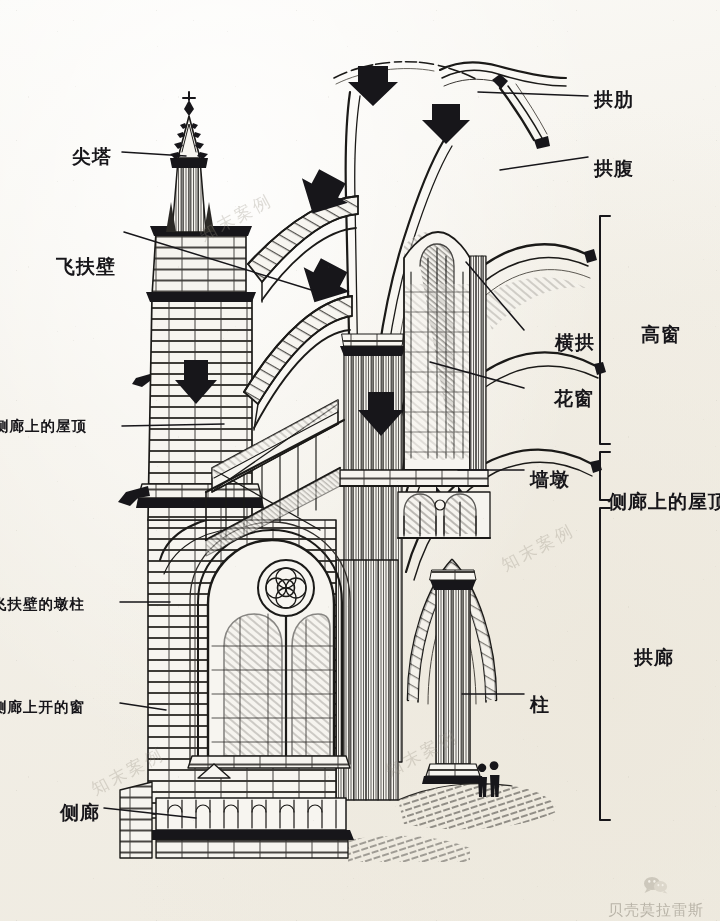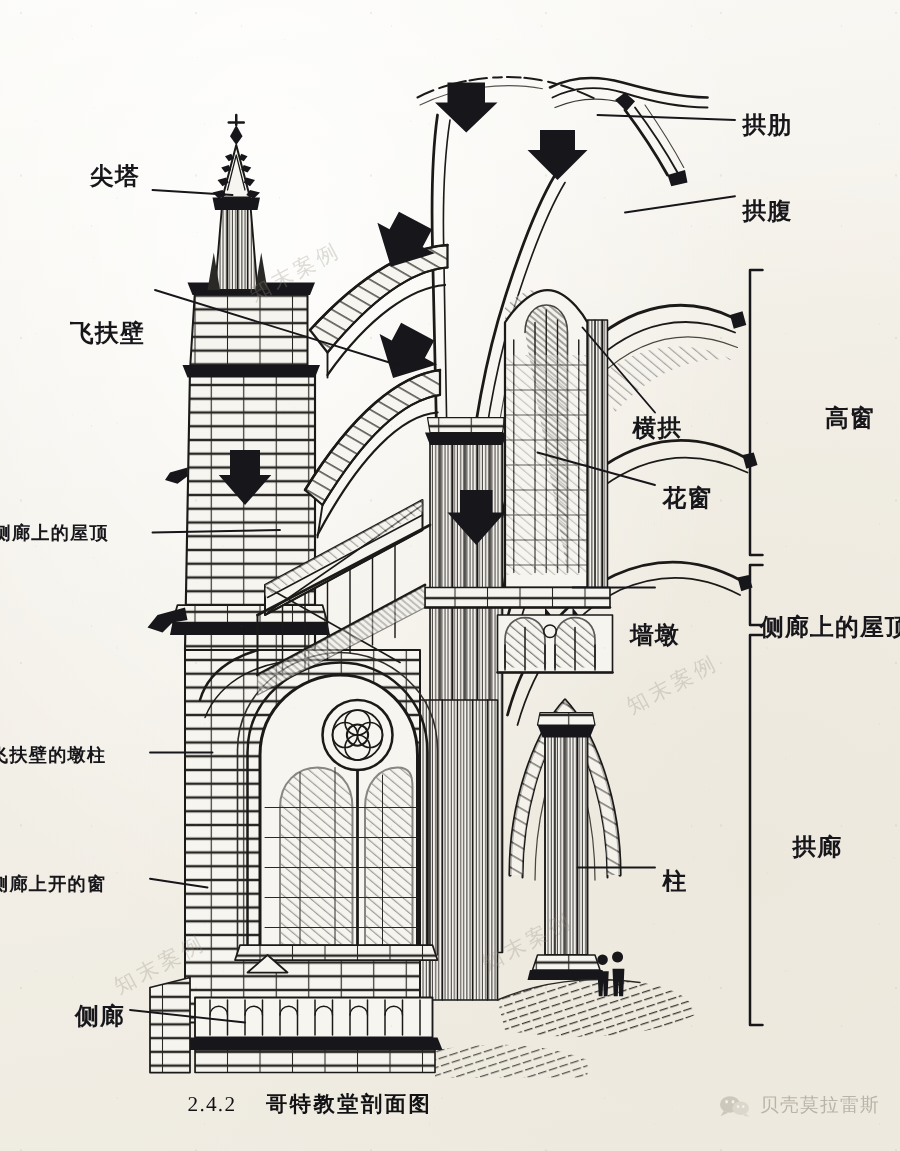--- a/index.html
+++ b/index.html
@@ -43,21 +43,21 @@
     position:absolute;left:150px;top:872px;
     font-family:"DejaVu Sans","Liberation Sans",sans-serif;
     font-size:17px;color:#121114;letter-spacing:2px;font-weight:700;
   }
   .caption .num{font-family:"Liberation Serif",serif;letter-spacing:1px;font-weight:400;}
   .wm{
     position:absolute;right:16px;top:874px;
     display:flex;align-items:center;gap:7px;
     color:#b9b4a8;
     font-family:"DejaVu Sans","Liberation Sans",sans-serif;
-    font-size:15px;letter-spacing:1px;
+    font-size:15px;letter-spacing:1px;flex-direction:column;
   }
   .wm svg{display:block;}
   .ghost{
     position:absolute;color:rgba(150,143,128,.30);
     font-family:"DejaVu Sans","Liberation Sans",sans-serif;
     font-size:17px;letter-spacing:3px;
     transform:rotate(-28deg);pointer-events:none;user-select:none;
   }
 </style>
 </head>
@@ -416,41 +416,37 @@
   <div id="grain"></div>
 
   <div id="ghosts">
       <div class="ghost" style="left: 196px; top: 206px;">知末案例</div>
       <div class="ghost" style="left: 498px; top: 536px;">知末案例</div>
       <div class="ghost" style="left: 382px; top: 742px;">知末案例</div>
       <div class="ghost" style="left: 88px; top: 760px;">知末案例</div>
     </div>
 
   <div id="labels">
-      <div class="lbl" style="left: 72px; top: 128px;">尖塔</div>
+      <div class="lbl" style="left: 72px; top: 144px;">尖塔</div>
       <div class="lbl" style="left: 56px; top: 214px; margin-top: 40px;">飞扶壁</div>
       <div class="lbl small" style="left: -6px; top: 417px;">侧廊上的屋顶</div>
       <div class="lbl small" style="left: -8px; top: 595px;">飞扶壁的墩柱</div>
       <div class="lbl small" style="left: -8px; top: 698px;">侧廊上开的窗</div>
       <div class="lbl" style="left: 60px; top: 800px; font-family: Liberation Serif, serif;">侧廊</div>
       <div class="lbl" style="left: 594px; top: 87px;">拱肋</div>
       <div class="lbl" style="left: 594px; top: 156px;">拱腹</div>
-      <div class="lbl" style="left: 506px; top: 330px;">横拱</div>
-      <div class="lbl" style="left: 530px; top: 386px;">花窗</div>
-      <div class="lbl" style="left: 504px; top: 467px; margin-top: 28px;">墙墩</div>
+      <div class="lbl" style="left: 555px; top: 330px;">横拱</div>
+      <div class="lbl" style="left: 554px; top: 386px;">花窗</div>
+      <div class="lbl" style="left: 530px; top: 467px;">墙墩</div>
       <div class="lbl" style="left: 530px; top: 692px;">柱</div>
-      <div class="lbl" style="left: 660px; top: 322px;">高窗</div>
+      <div class="lbl" style="left: 641px; top: 322px;">高窗</div>
       <div class="lbl" style="left: 608px; top: 489px;">侧廊上的屋顶</div>
-      <div class="lbl" style="left: 634px; top: 665px;">拱廊</div>
+      <div class="lbl" style="left: 634px; top: 645px;">拱廊</div>
     </div>
 
-  <div class="caption">
-    <span class="num">2.4.2</span>
-    &nbsp;&nbsp;<span>哥特教堂剖面图</span>
-  </div>
 
   <div class="wm">
     <span>
       <svg width="26" height="20" viewBox="0 0 26 20" fill="none">
         <ellipse cx="9" cy="9.5" rx="8" ry="6.6" fill="#cdc8bc"></ellipse>
         <path d="M4 14.5 L1.5 19 L7.5 16.2 Z" fill="#cdc8bc"></path>
         <ellipse cx="6.3" cy="7.4" rx="1.15" ry="1.35" fill="#f3f0e8"></ellipse>
         <ellipse cx="11.4" cy="7.4" rx="1.15" ry="1.35" fill="#f3f0e8"></ellipse>
         <ellipse cx="17.5" cy="12.5" rx="6.6" ry="5.4" fill="#dcd7cb"></ellipse>
         <path d="M21.5 16.4 L24.5 19.6 L19.8 18.4 Z" fill="#dcd7cb"></path>

